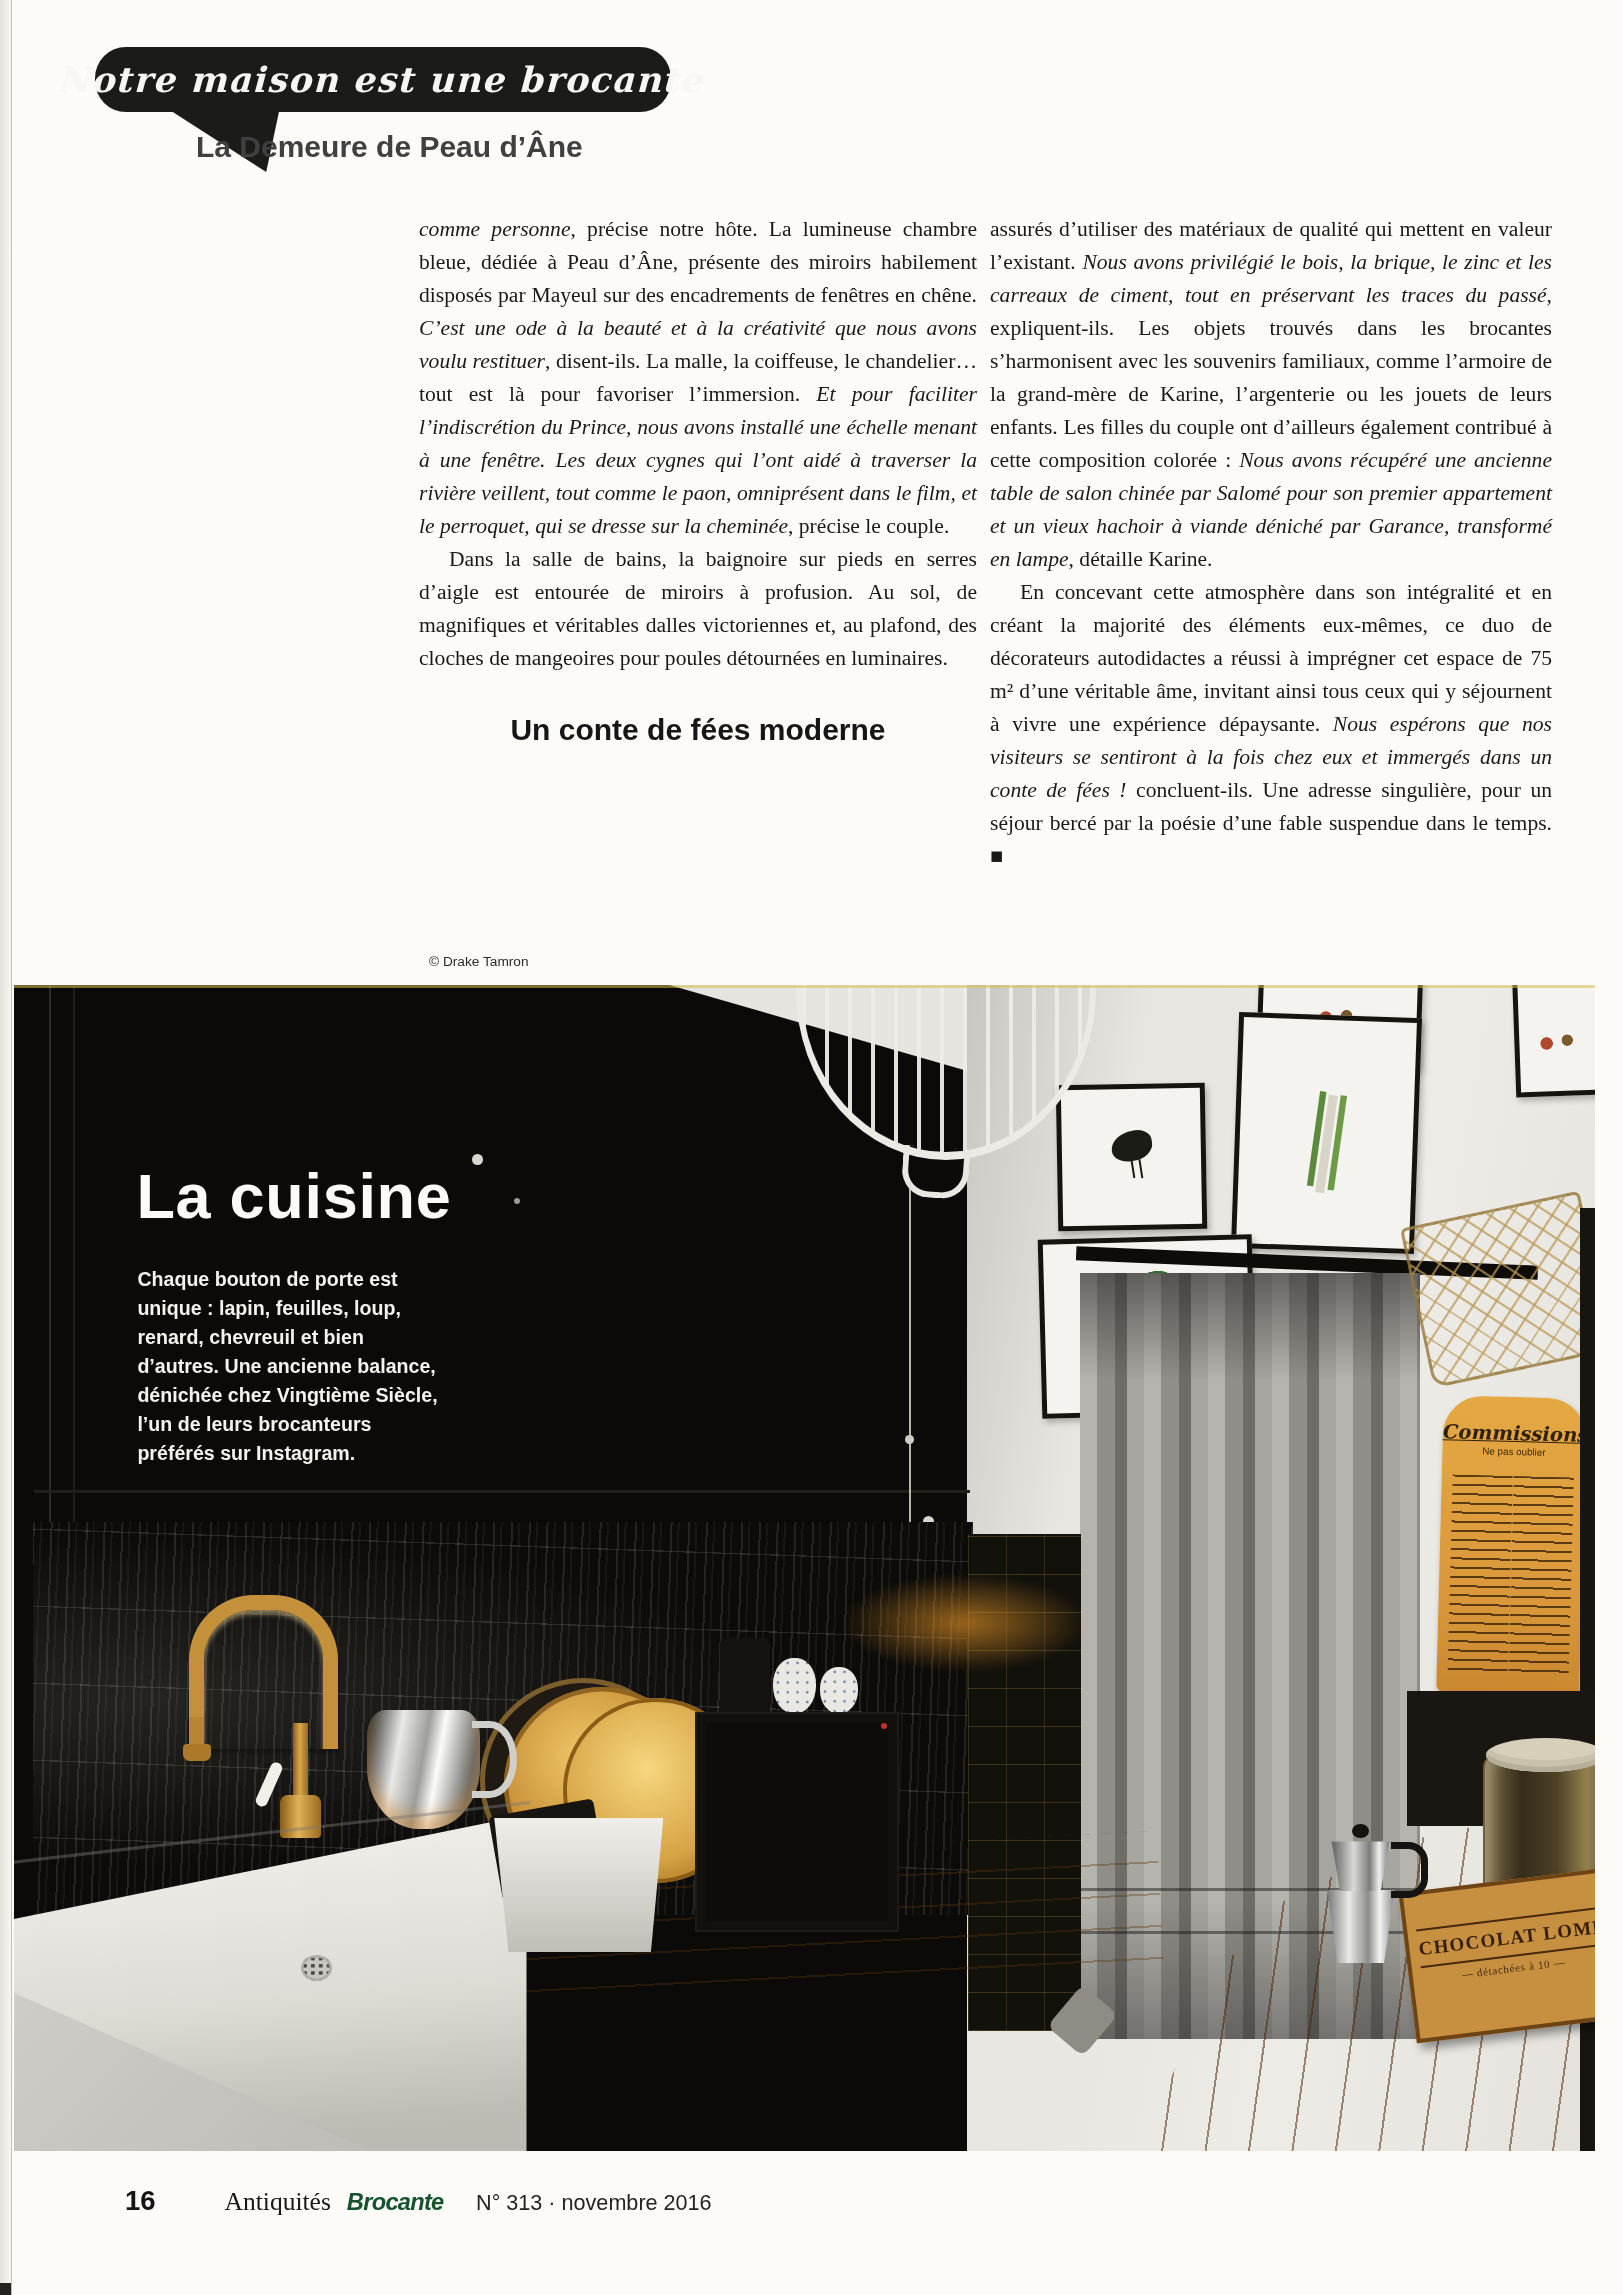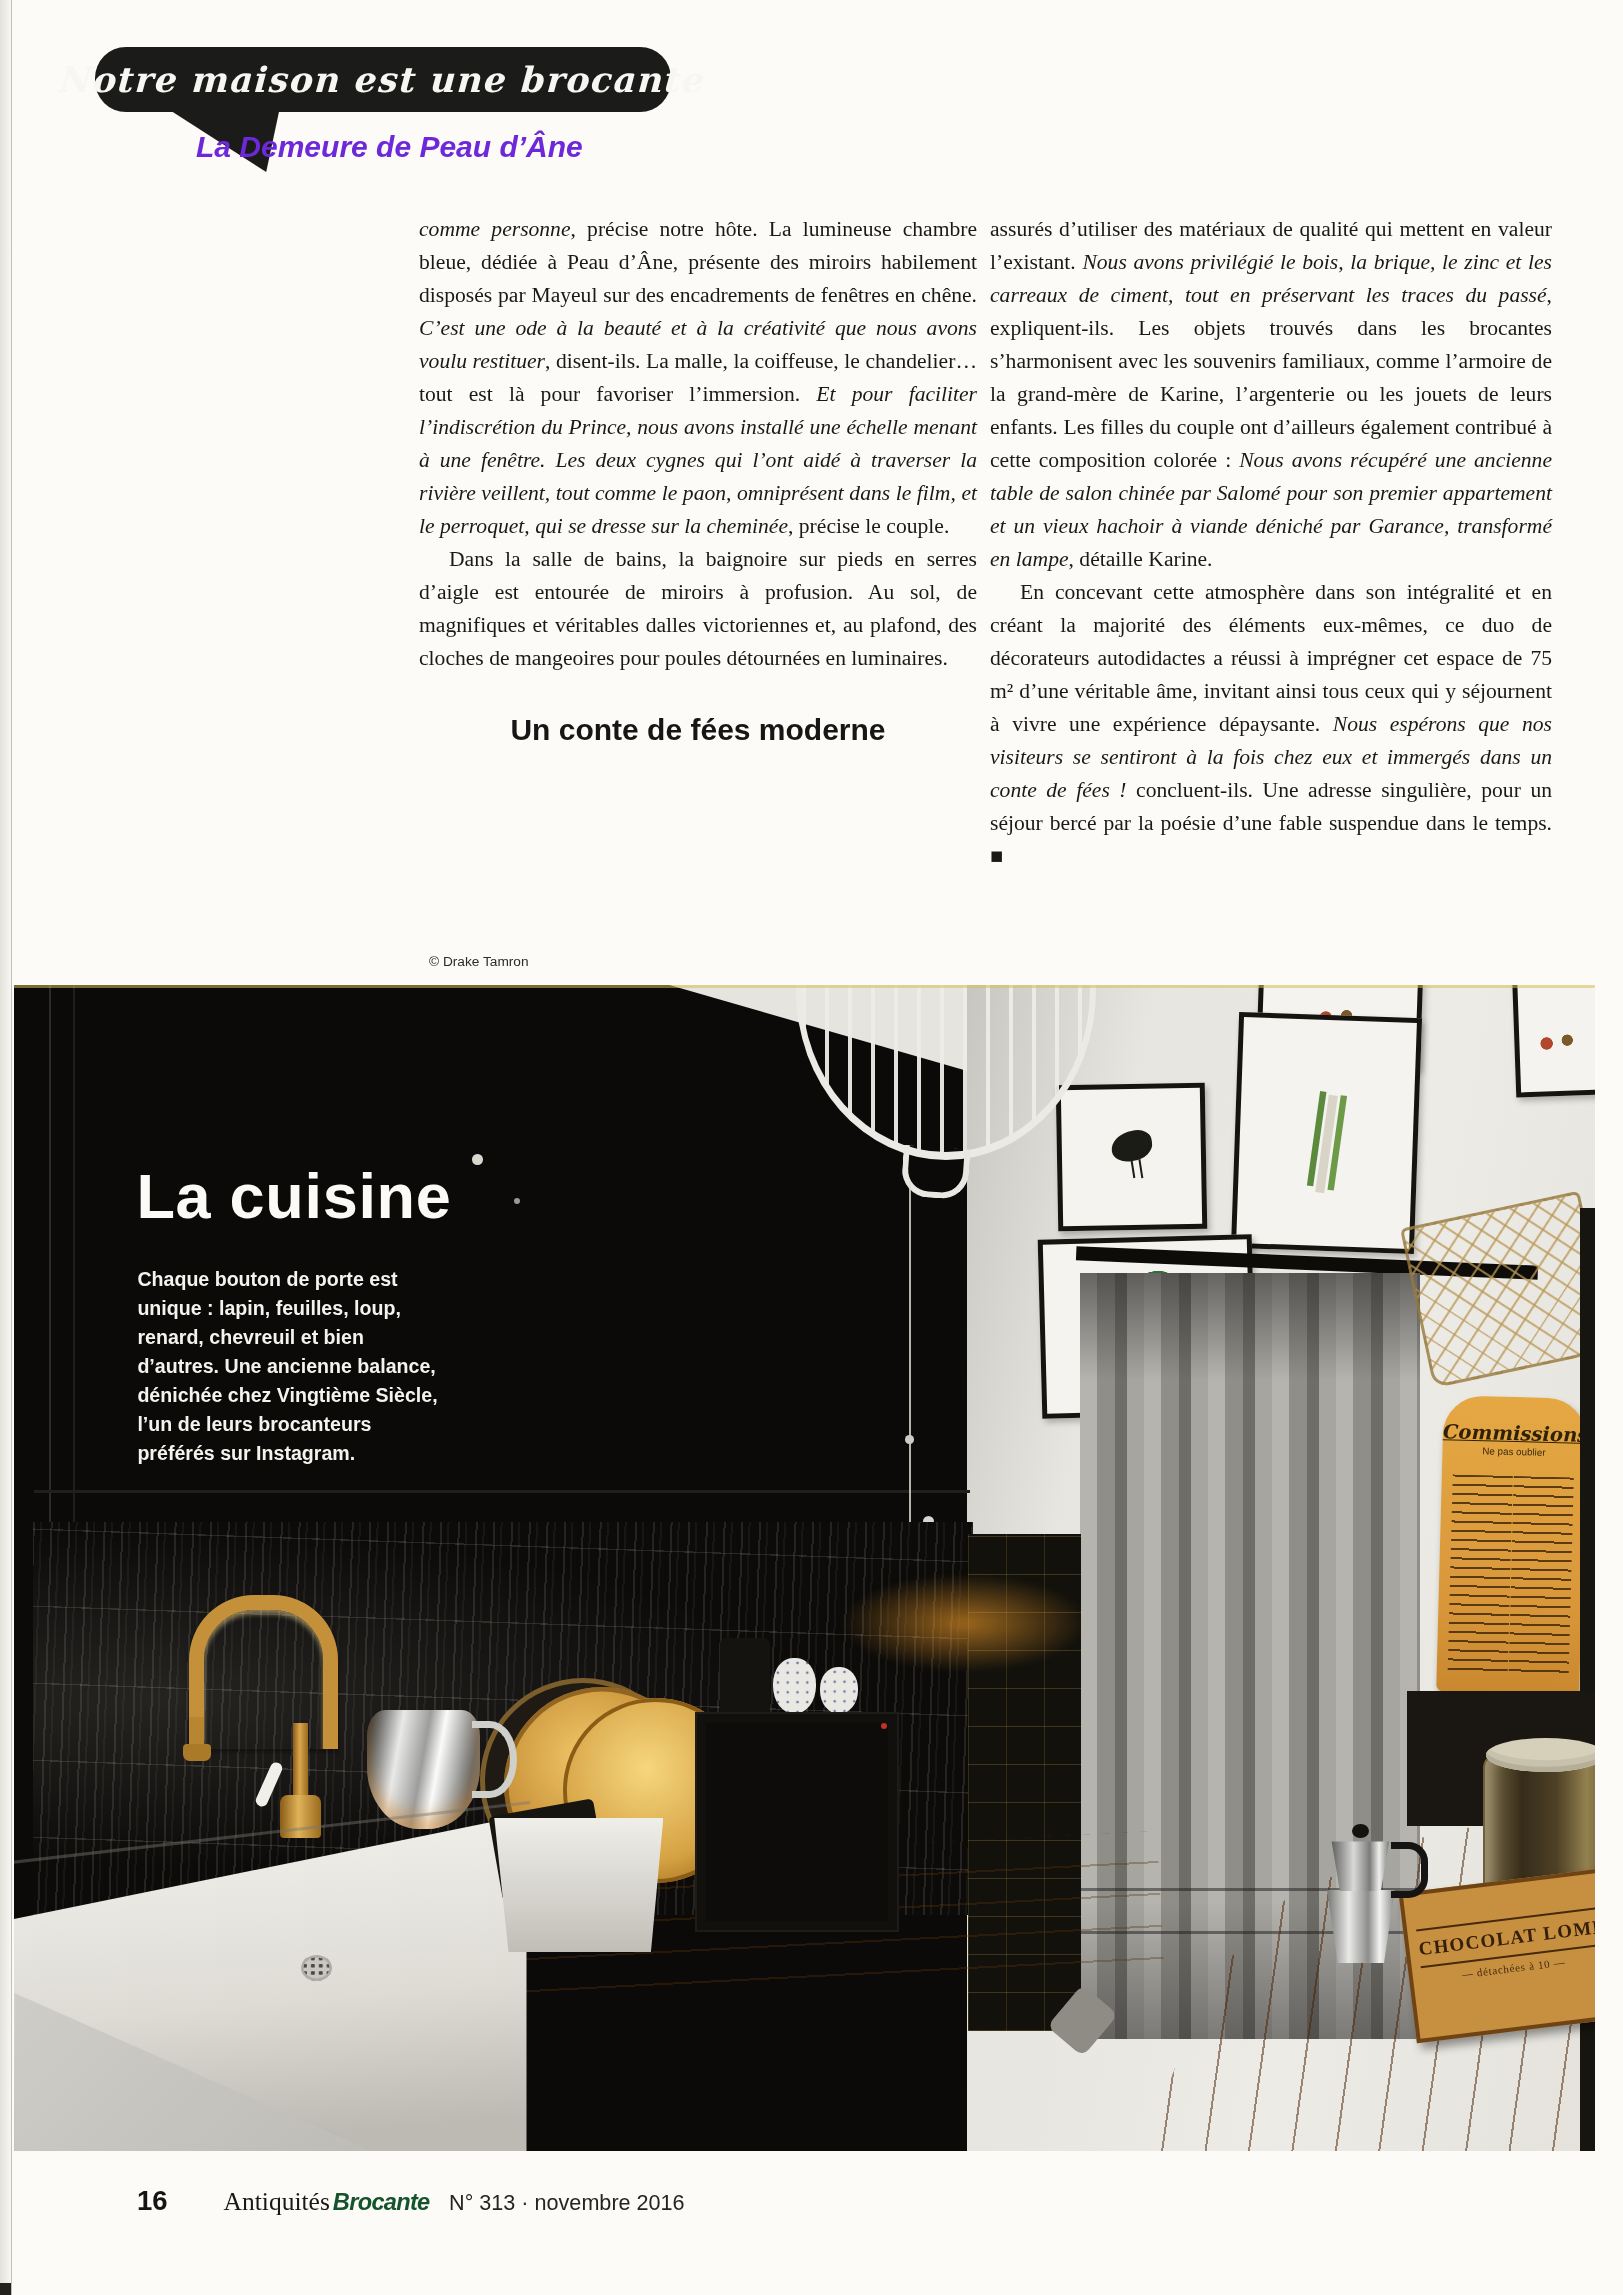--- a/index.html
+++ b/index.html
@@ -11,21 +11,21 @@
   .scan-edge-line{left:10.5px;top:0;width:1.3px;height:2295px;background:rgba(90,90,85,.35);}
   .scan-corner{left:0;top:2283px;width:10.5px;height:12.4px;background:#23221f;}
   
   .bubble{left:95px;top:47px;width:576px;height:65px;background:#1b1b1a;border-radius:31px;
           display:flex;align-items:center;justify-content:center;}
   .bubble-tail{left:165px;top:107px;width:115px;height:65px;background:#1b1b1a;
                clip-path:polygon(0 0,100% 0,88% 100%);}
   .bubble-label{color:#f7f6f2;font-family:"DejaVu Serif",serif;font-style:italic;font-weight:700;
                 font-size:35px;letter-spacing:1.3px;transform:skewX(-4deg);white-space:nowrap;}
   .subtitle{left:196px;top:130px;font-family:"Liberation Sans",sans-serif;font-weight:700;
-            font-size:30px;color:#6d28d9;white-space:nowrap;font-style:italic;}
+            font-size:30px;color:#404040;white-space:nowrap;}
   
   .col{position:absolute;top:213px;font-size:21.6px;line-height:33px;text-align:justify;color:#191918;}
   .col1{left:419px;width:558px;}
   .col2{left:990px;width:562px;}
   .col p{margin:0;}
   .col p.indent{text-indent:30px;}
   .it{font-style:italic;}
   .section-heading{font-family:"Liberation Sans",sans-serif;font-weight:700;font-size:30px;
                    line-height:34px;margin:38px 0 26px 0;text-align:center;color:#161616;}
   .credit{left:429px;top:954px;font-family:"Liberation Sans",sans-serif;font-size:13.7px;color:#2b2b2a;}
@@ -150,21 +150,21 @@
            background:radial-gradient(ellipse 17px 9.2px at 22% 55%,#4f9140 95%,transparent),
                       radial-gradient(ellipse 19.6px 9.8px at 55% 40%,#2f7030 95%,transparent),
                       radial-gradient(ellipse 17px 8.5px at 82% 60%,#63a84b 95%,transparent);}
   .sk-leek{position:absolute;left:50%;top:55%;width:9.2px;height:98px;background:#d8d4c8;
            transform:translate(-50%,-50%) rotate(6deg);
            box-shadow:-10.5px -3.9px 0 -1.3px #5c8a3c,10.5px -2.6px 0 -1.3px #6d9a47;}
   .sk-dots{position:absolute;left:50%;top:60%;width:46px;height:26px;transform:translate(-50%,-50%);
            background:radial-gradient(circle 6.5px at 20% 50%,#b1482e 90%,transparent),
                       radial-gradient(circle 5.9px at 65% 40%,#7a5a28 90%,transparent);}
   
-  .footer{left:137px;top:2185px;display:flex;align-items:baseline;gap:0;}
+  .footer{left:125px;top:2185px;display:flex;align-items:baseline;gap:13px;}
   .pg-num{font-family:"Liberation Sans",sans-serif;font-weight:700;font-size:27.5px;color:#141414;}
   .mag{font-family:"Liberation Serif",serif;font-size:25.5px;color:#181818;margin-left:56px;}
   .mag-bold{font-family:"Liberation Sans",sans-serif;font-weight:700;font-style:italic;font-size:23.6px;
             color:#14532d;margin-left:3px;letter-spacing:-0.7px;}
   .issue{font-family:"Liberation Sans",sans-serif;font-size:21.6px;color:#242424;margin-left:19.6px;}
 </style>
 </head>
 <body>
 
 <div class="page">

